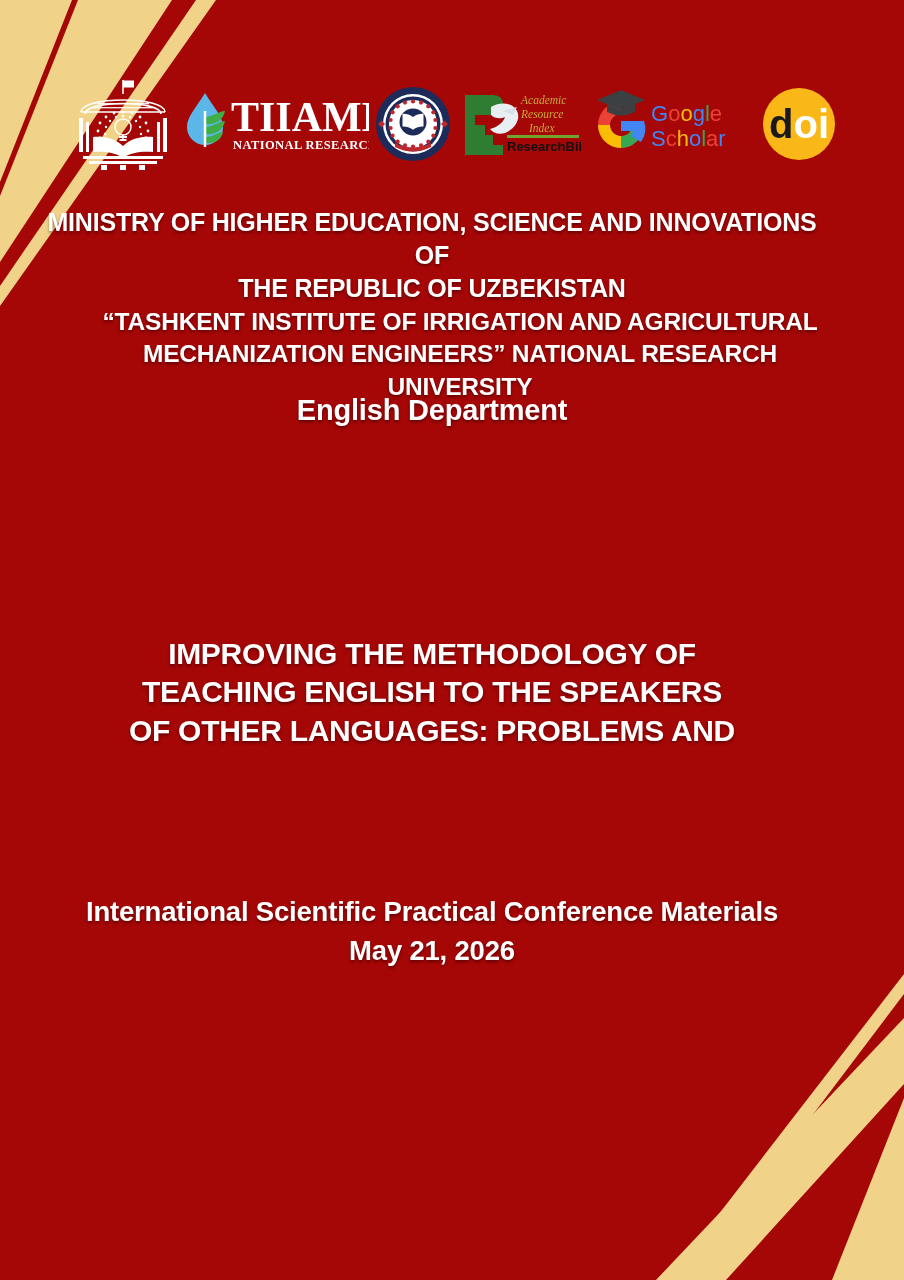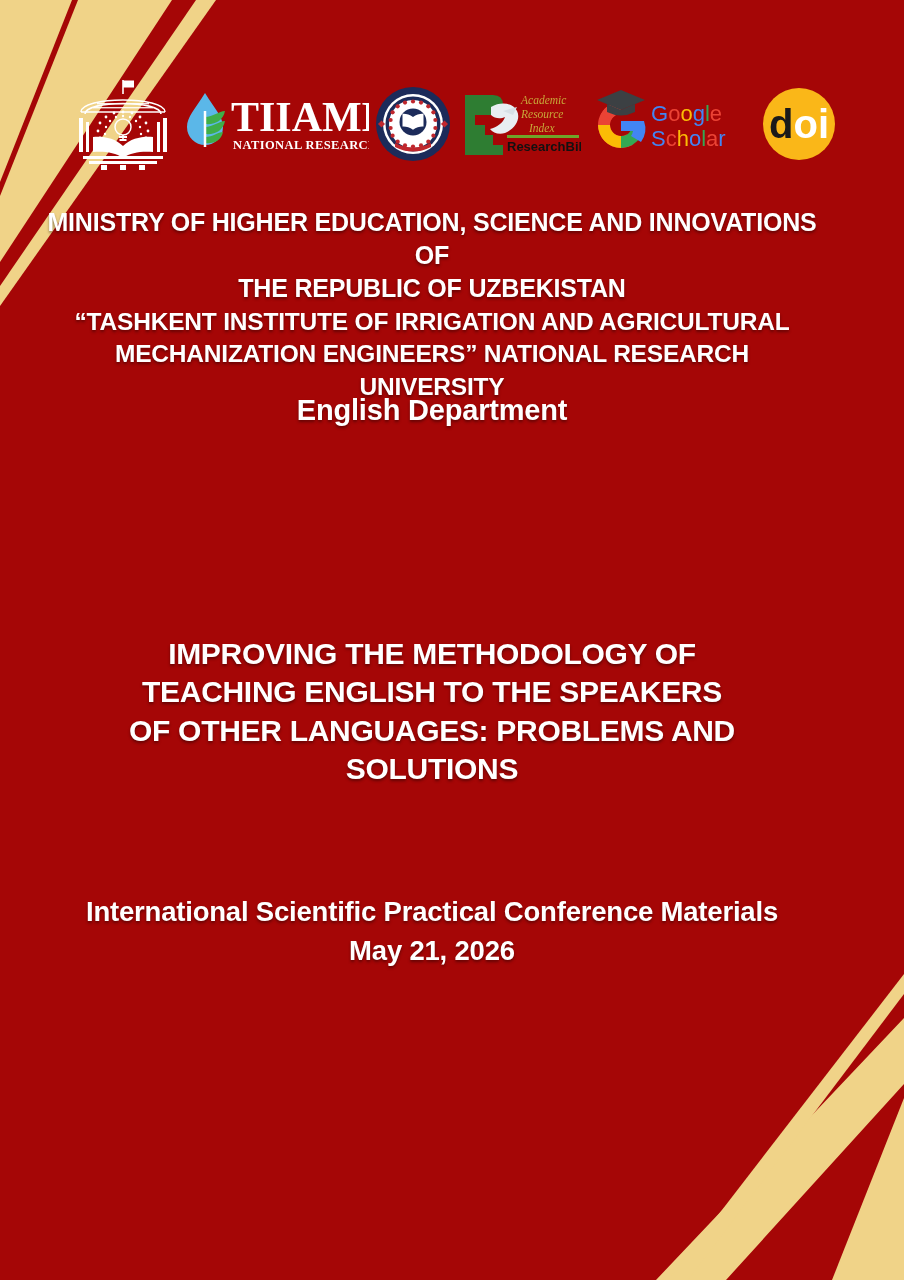--- a/index.html
+++ b/index.html
@@ -73,20 +73,21 @@
     box-sizing: border-box;
   }
   .institute {
     top: 306px;
     font-size: 24.5px;
     font-weight: bold;
     line-height: 1.32;
     letter-spacing: -0.2px;
     padding: 0 52px;
     box-sizing: border-box;
+    margin-left: 28px;
   }
   .department {
     top: 394px;
     font-size: 29px;
     font-weight: bold;
     letter-spacing: -0.2px;
   }
   .main-title {
     top: 635px;
     font-size: 30px;
@@ -328,21 +329,20 @@
     <span class="line">“TASHKENT INSTITUTE OF IRRIGATION AND AGRICULTURAL</span>
     <span class="line">MECHANIZATION ENGINEERS” NATIONAL RESEARCH UNIVERSITY</span>
   </div>
 
   <div class="txt department">English Department</div>
 
   <div class="txt main-title">
     <span class="line">IMPROVING THE METHODOLOGY OF</span>
     <span class="line">TEACHING ENGLISH TO THE SPEAKERS</span>
     <span class="line">OF OTHER LANGUAGES: PROBLEMS AND</span>
-    <span class="line">SOLUTIONS</span>
   </div>
 
   <div class="txt conference">
     <span class="line">International Scientific Practical Conference Materials</span>
     <span class="line">May 21, 2026</span>
   </div>
 
 </div>
 
 </body></html>

